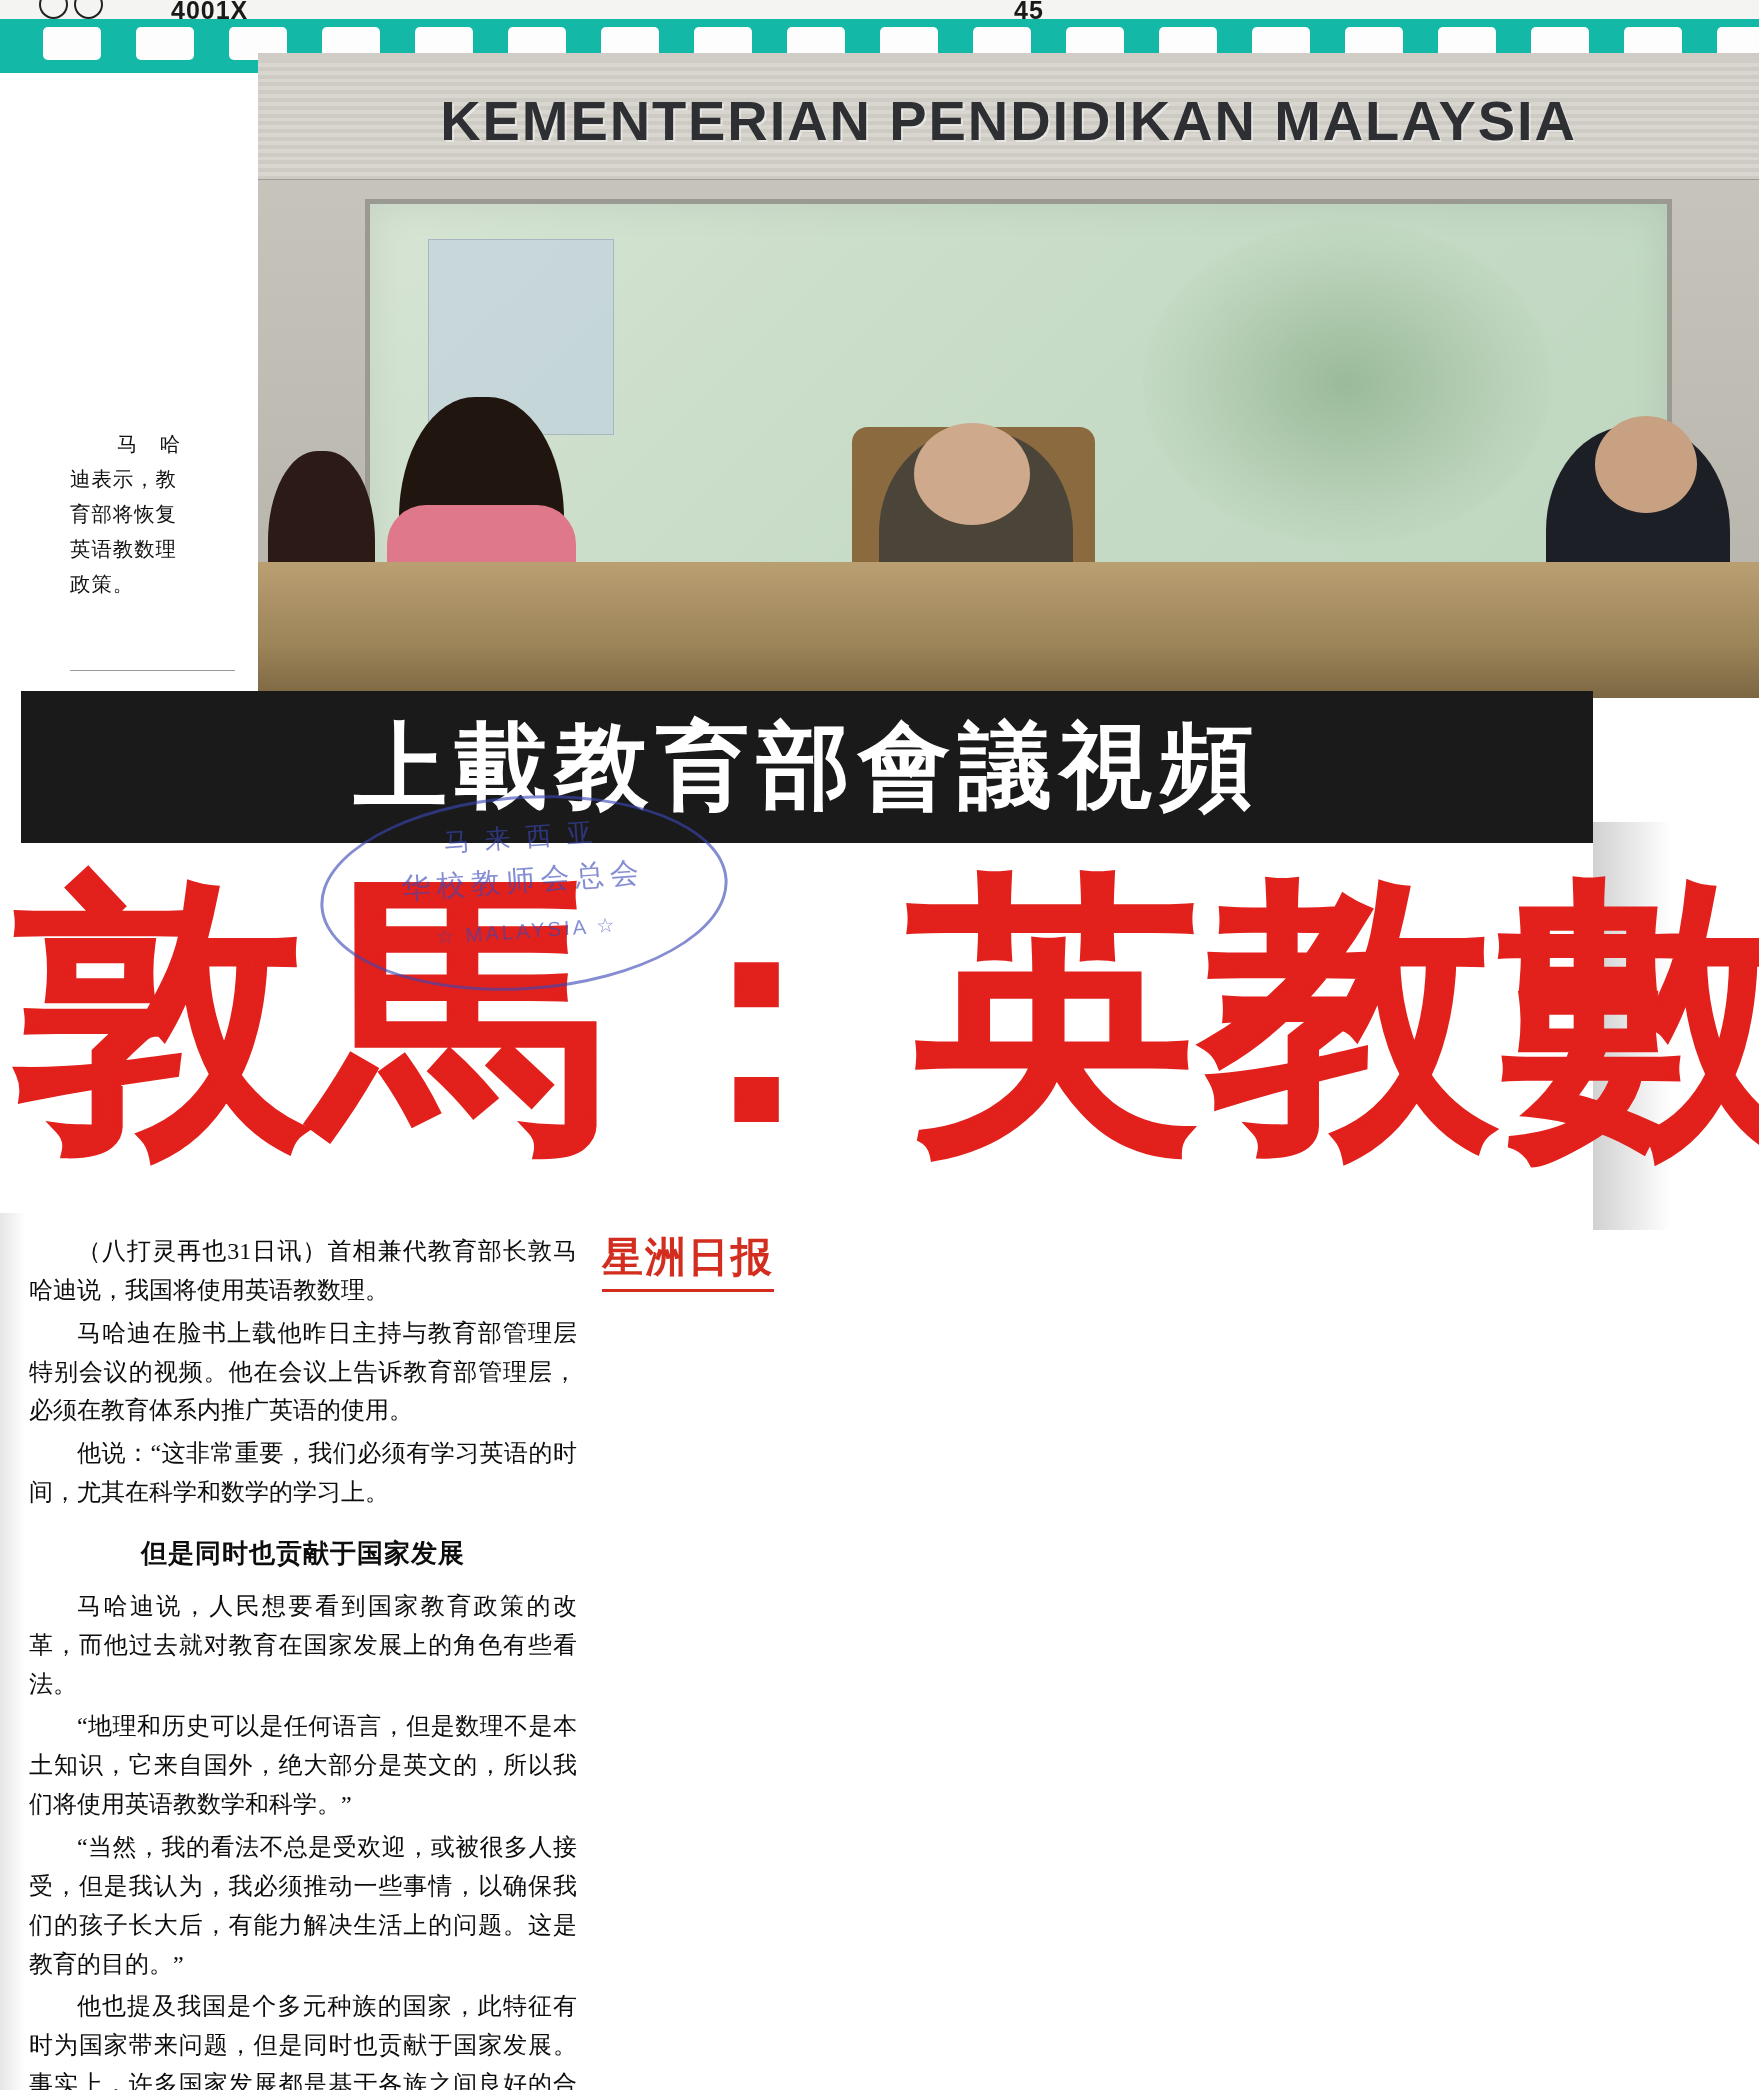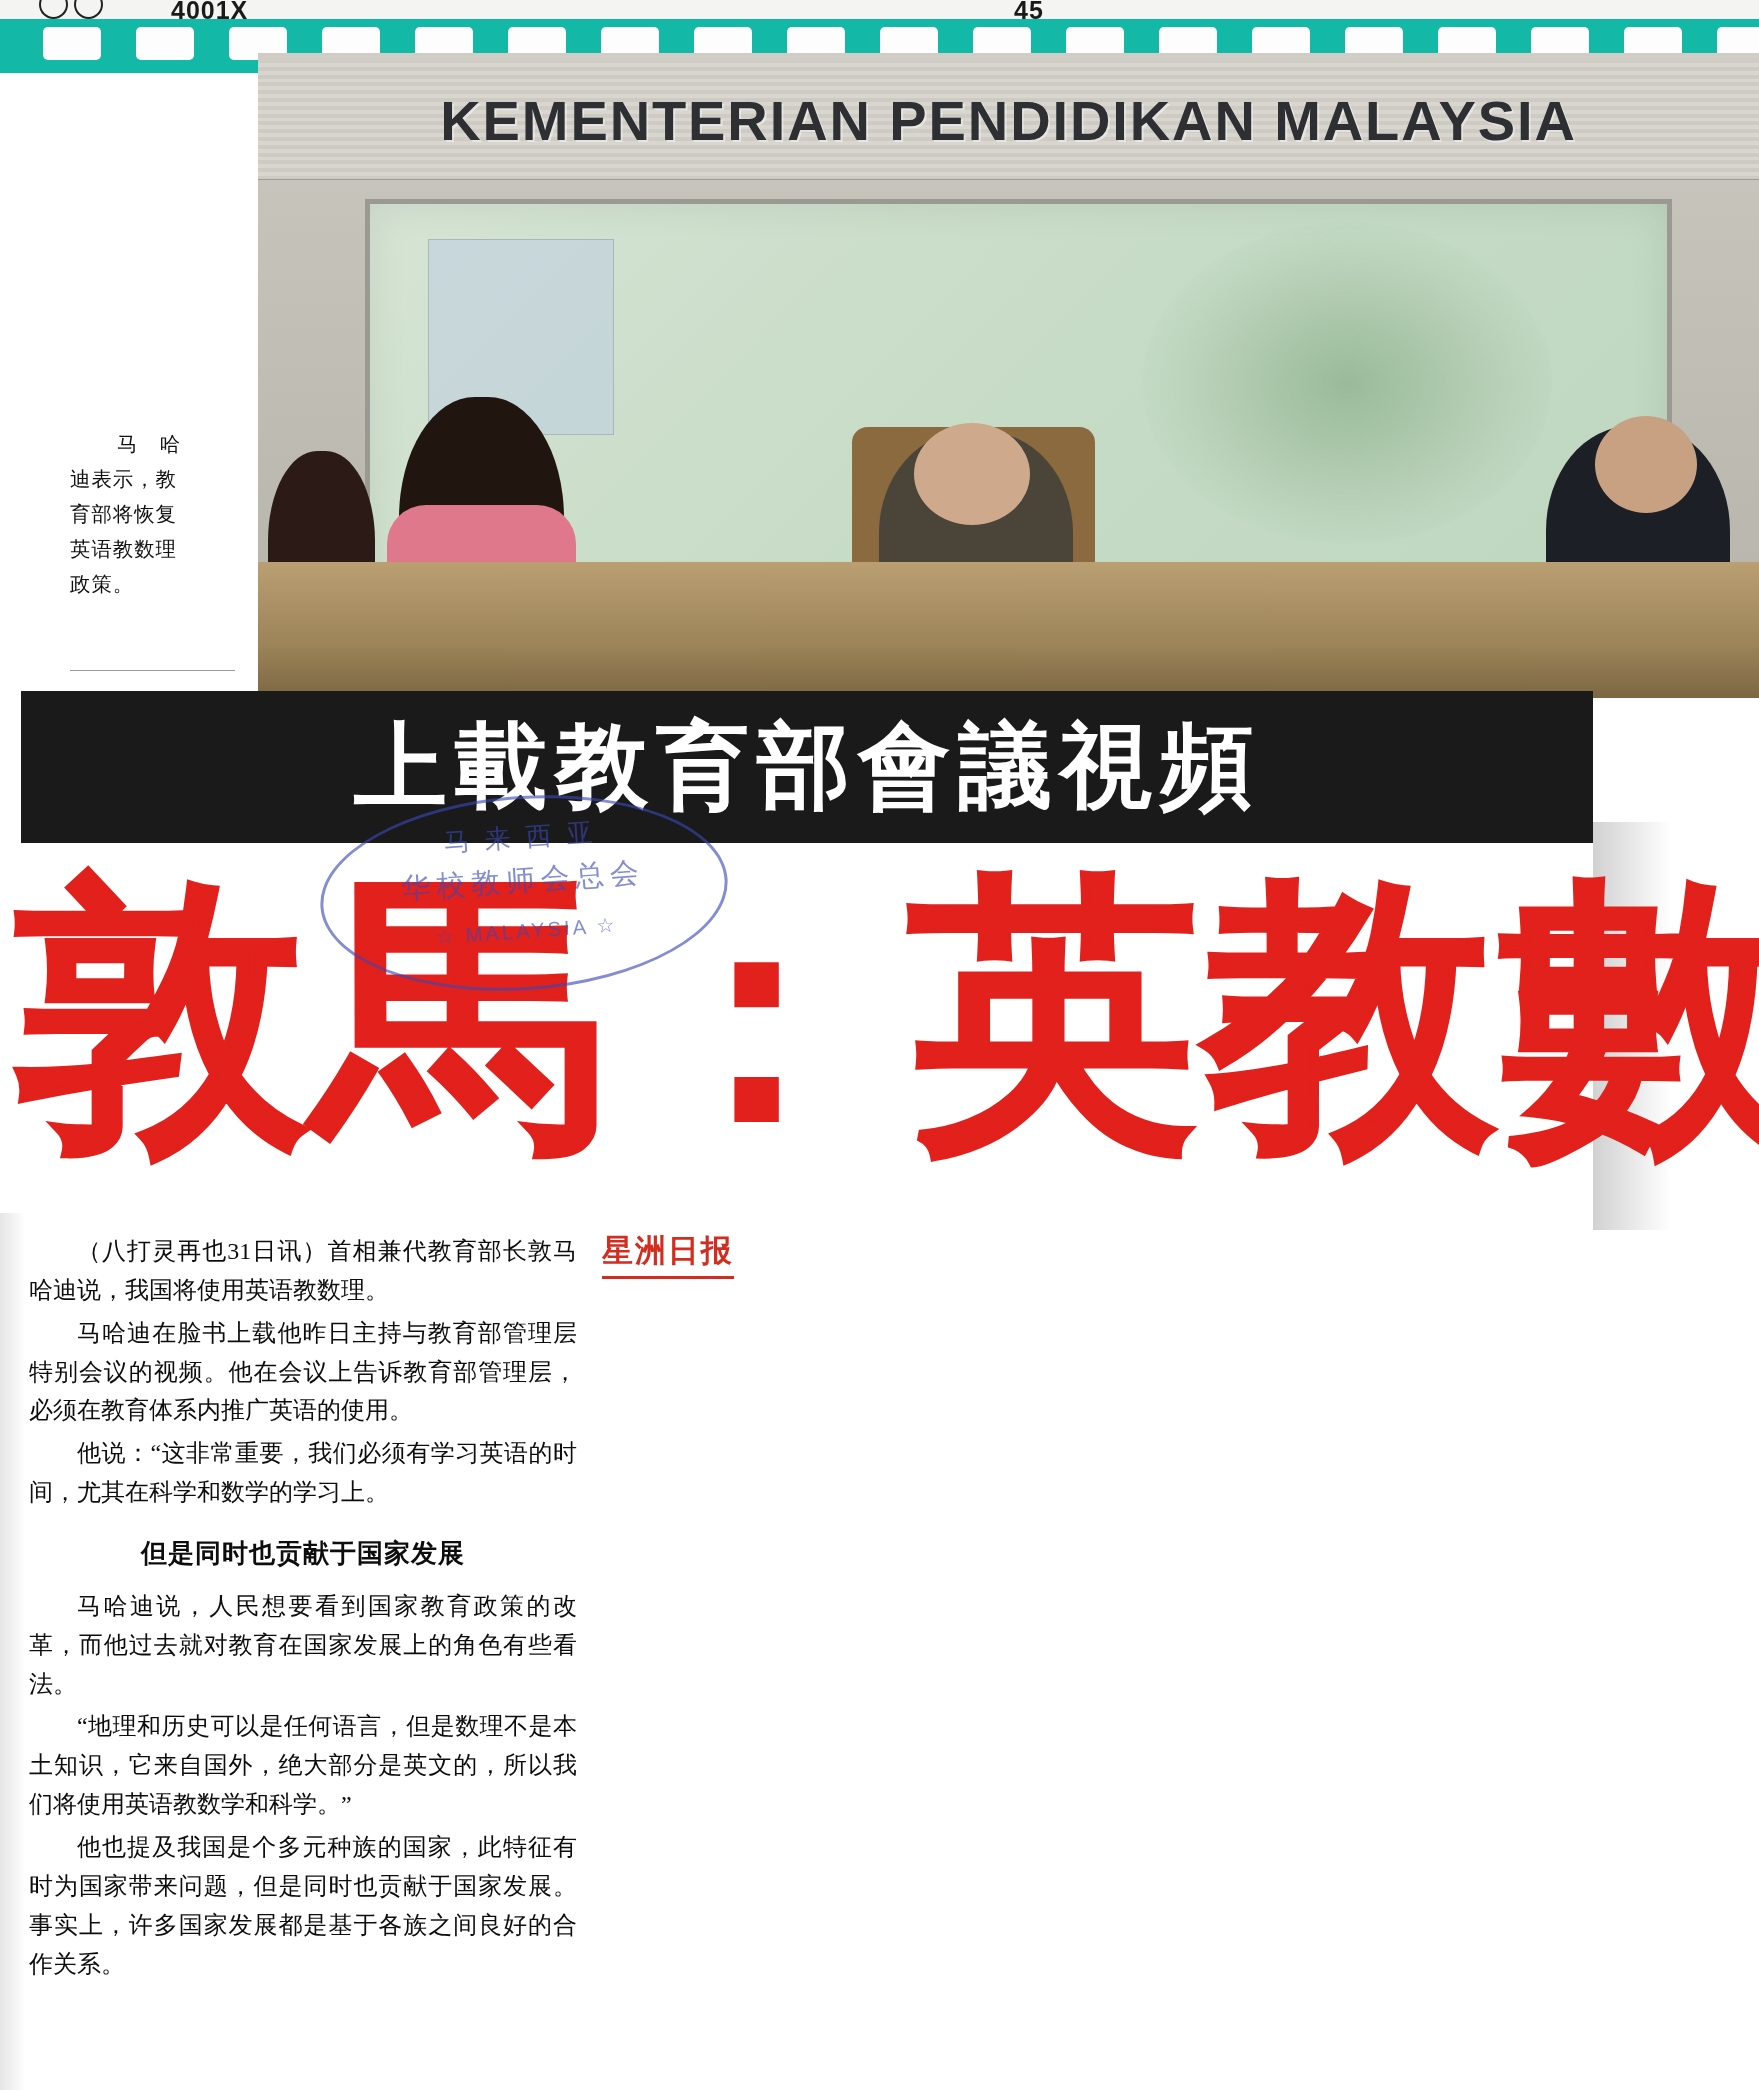--- a/index.html
+++ b/index.html
@@ -302,21 +302,21 @@
   
   .masthead {
     position: absolute;
     top: 1230px;
     left: 602px;
     width: 320px;
   }
   .masthead .logo {
     font-family: "DejaVu Serif", serif;
     font-weight: bold;
-    font-size: 31px;
+    font-size: 41px;
     color: #d32d1f;
     letter-spacing: 1.9px;
     border-bottom: 3.9px solid #d32d1f;
     display: inline-block;
     padding-bottom: 3.9px;
   }
   .masthead .date {
     margin-top: 43px;
     font-family: "Liberation Mono", monospace;
     font-size: 35px;
@@ -405,20 +405,21 @@
   <div class="s3">☆ MALAYSIA ☆</div>
 </div>
 
 <div class="article">
   <p>（八打灵再也31日讯）首相兼代教育部长敦马哈迪说，我国将使用英语教数理。</p>
   <p>马哈迪在脸书上载他昨日主持与教育部管理层特别会议的视频。他在会议上告诉教育部管理层，必须在教育体系内推广英语的使用。</p>
   <p>他说：“这非常重要，我们必须有学习英语的时间，尤其在科学和数学的学习上。</p>
   <h3>但是同时也贡献于国家发展</h3>
   <p>马哈迪说，人民想要看到国家教育政策的改革，而他过去就对教育在国家发展上的角色有些看法。</p>
   <p>“地理和历史可以是任何语言，但是数理不是本土知识，它来自国外，绝大部分是英文的，所以我们将使用英语教数学和科学。”</p>
+  <p>“当然，我的看法不总是受欢迎，或被很多人接受，但是我认为，我必须推动一些事情，以确保我们的孩子长大后，有能力解决生活上的问题。这是教育的目的。”</p>
   <p>他也提及我国是个多元种族的国家，此特征有时为国家带来问题，但是同时也贡献于国家发展。事实上，许多国家发展都是基于各族之间良好的合作关系。</p>
 </div>
 
 <div class="masthead">
   <div class="logo">星洲日报</div>
 </div>
 
 <div class="paper-edge-left"></div>
 
 

